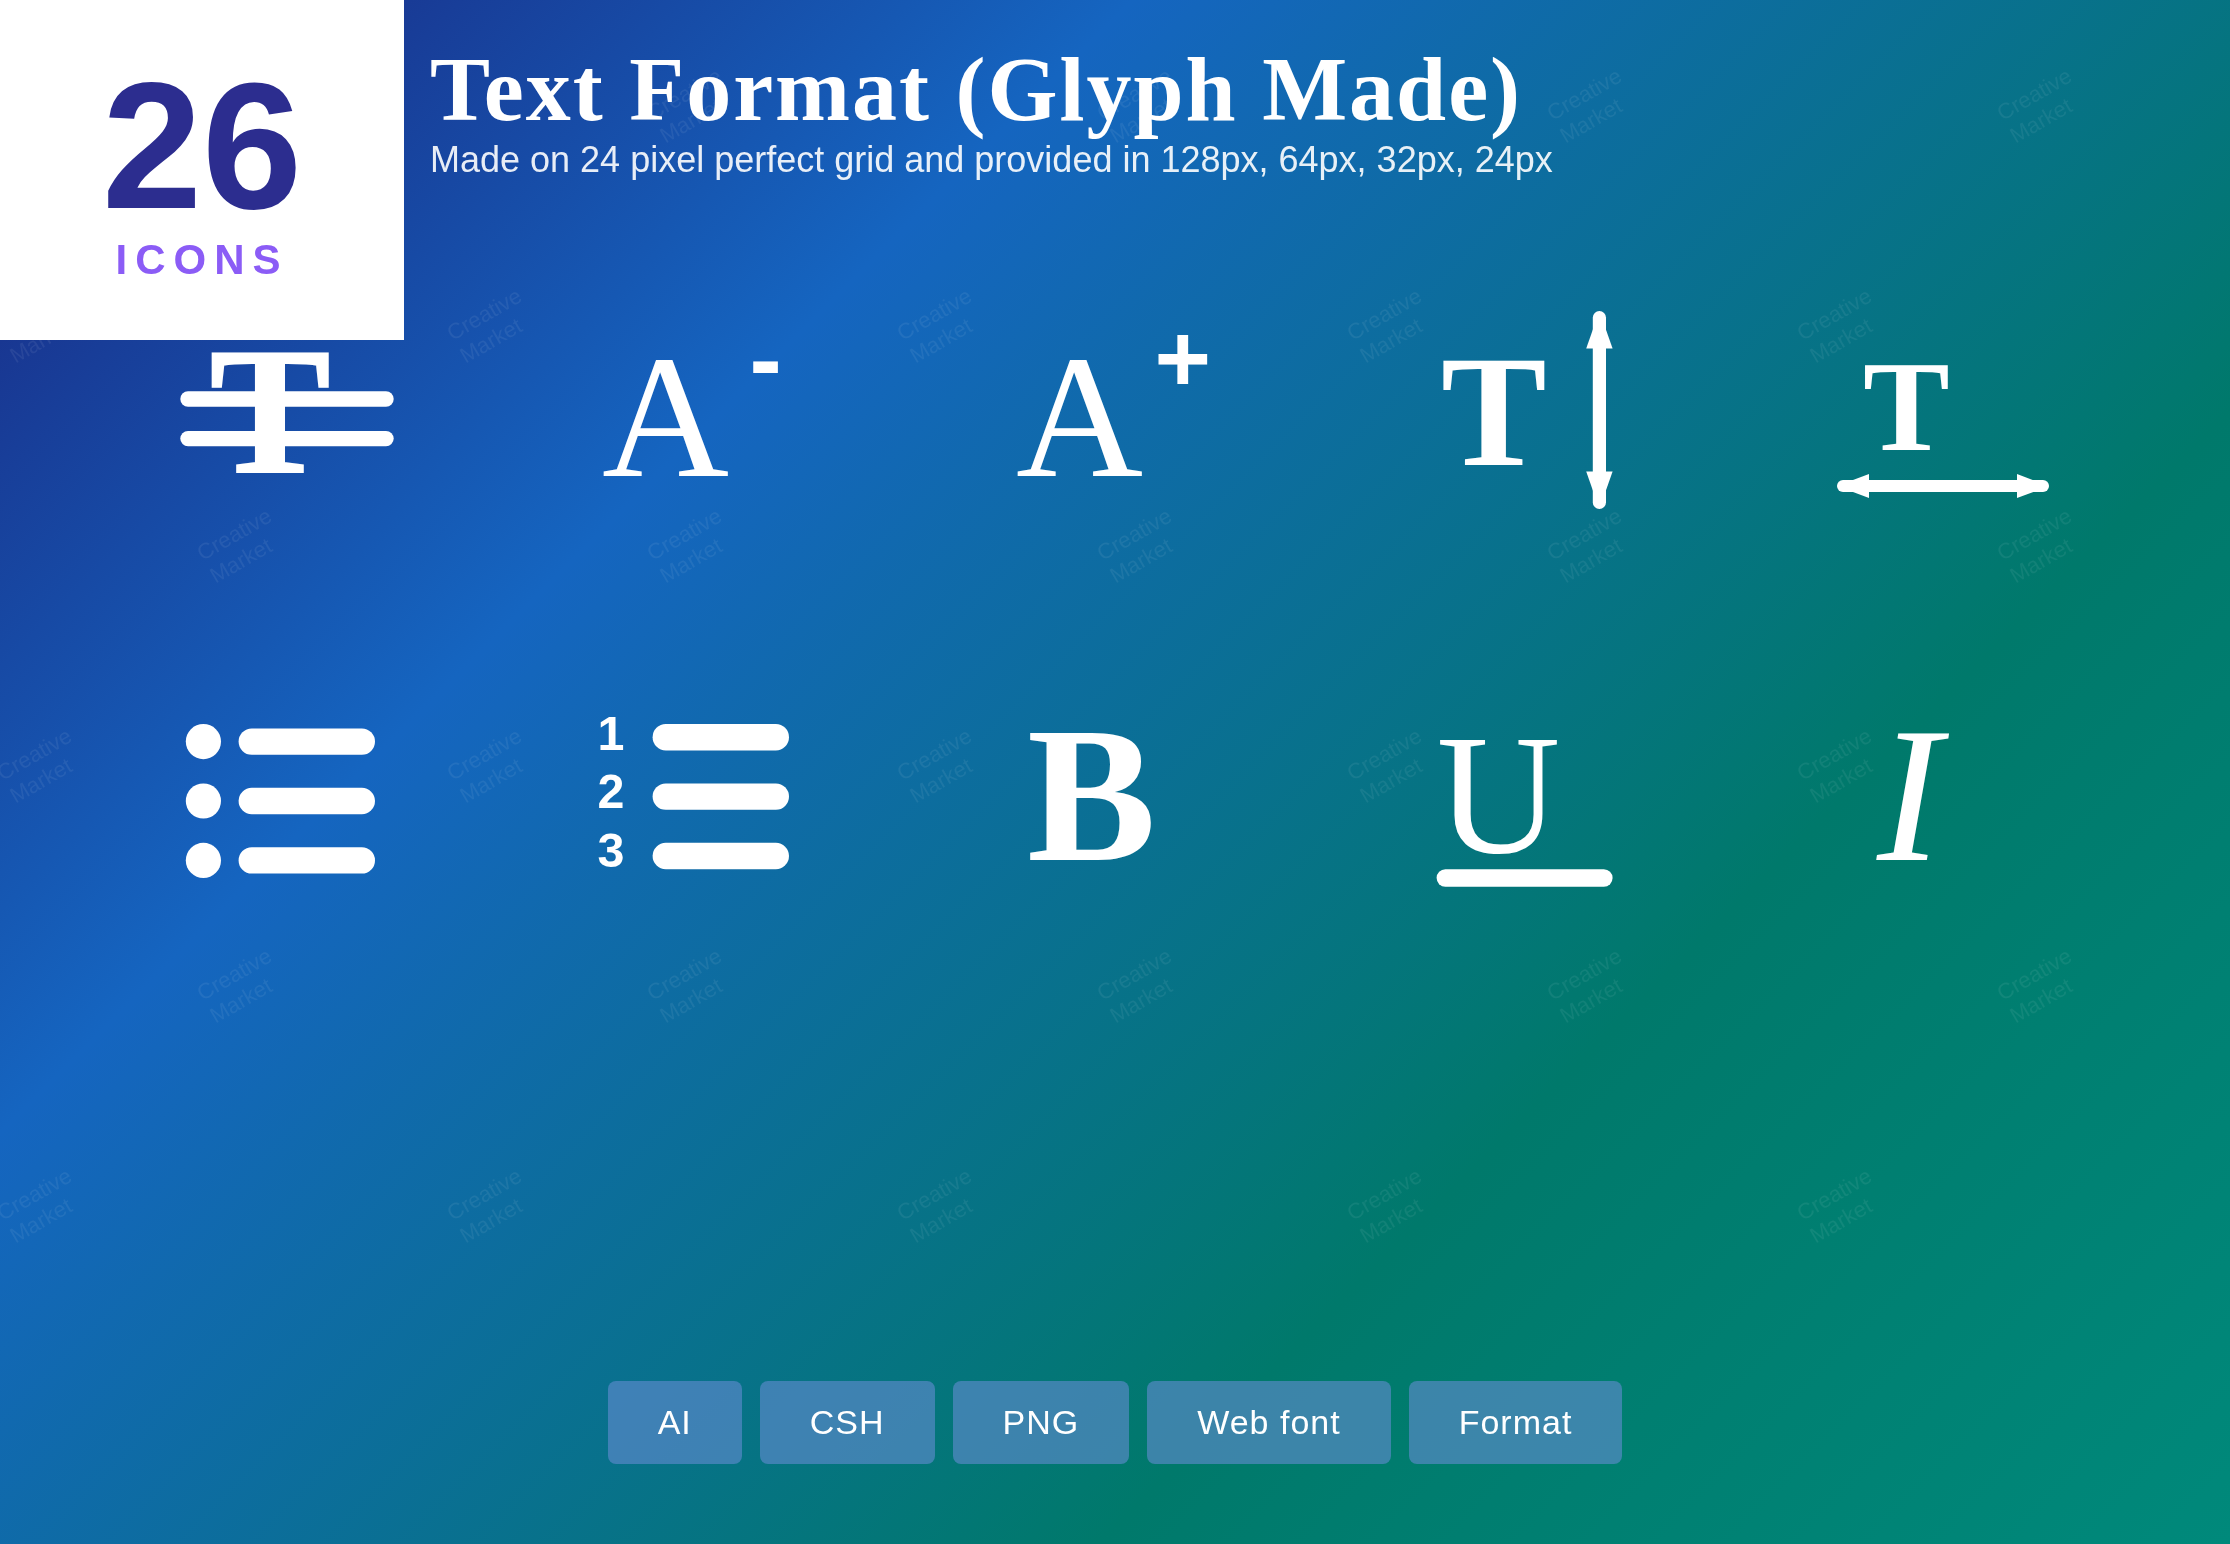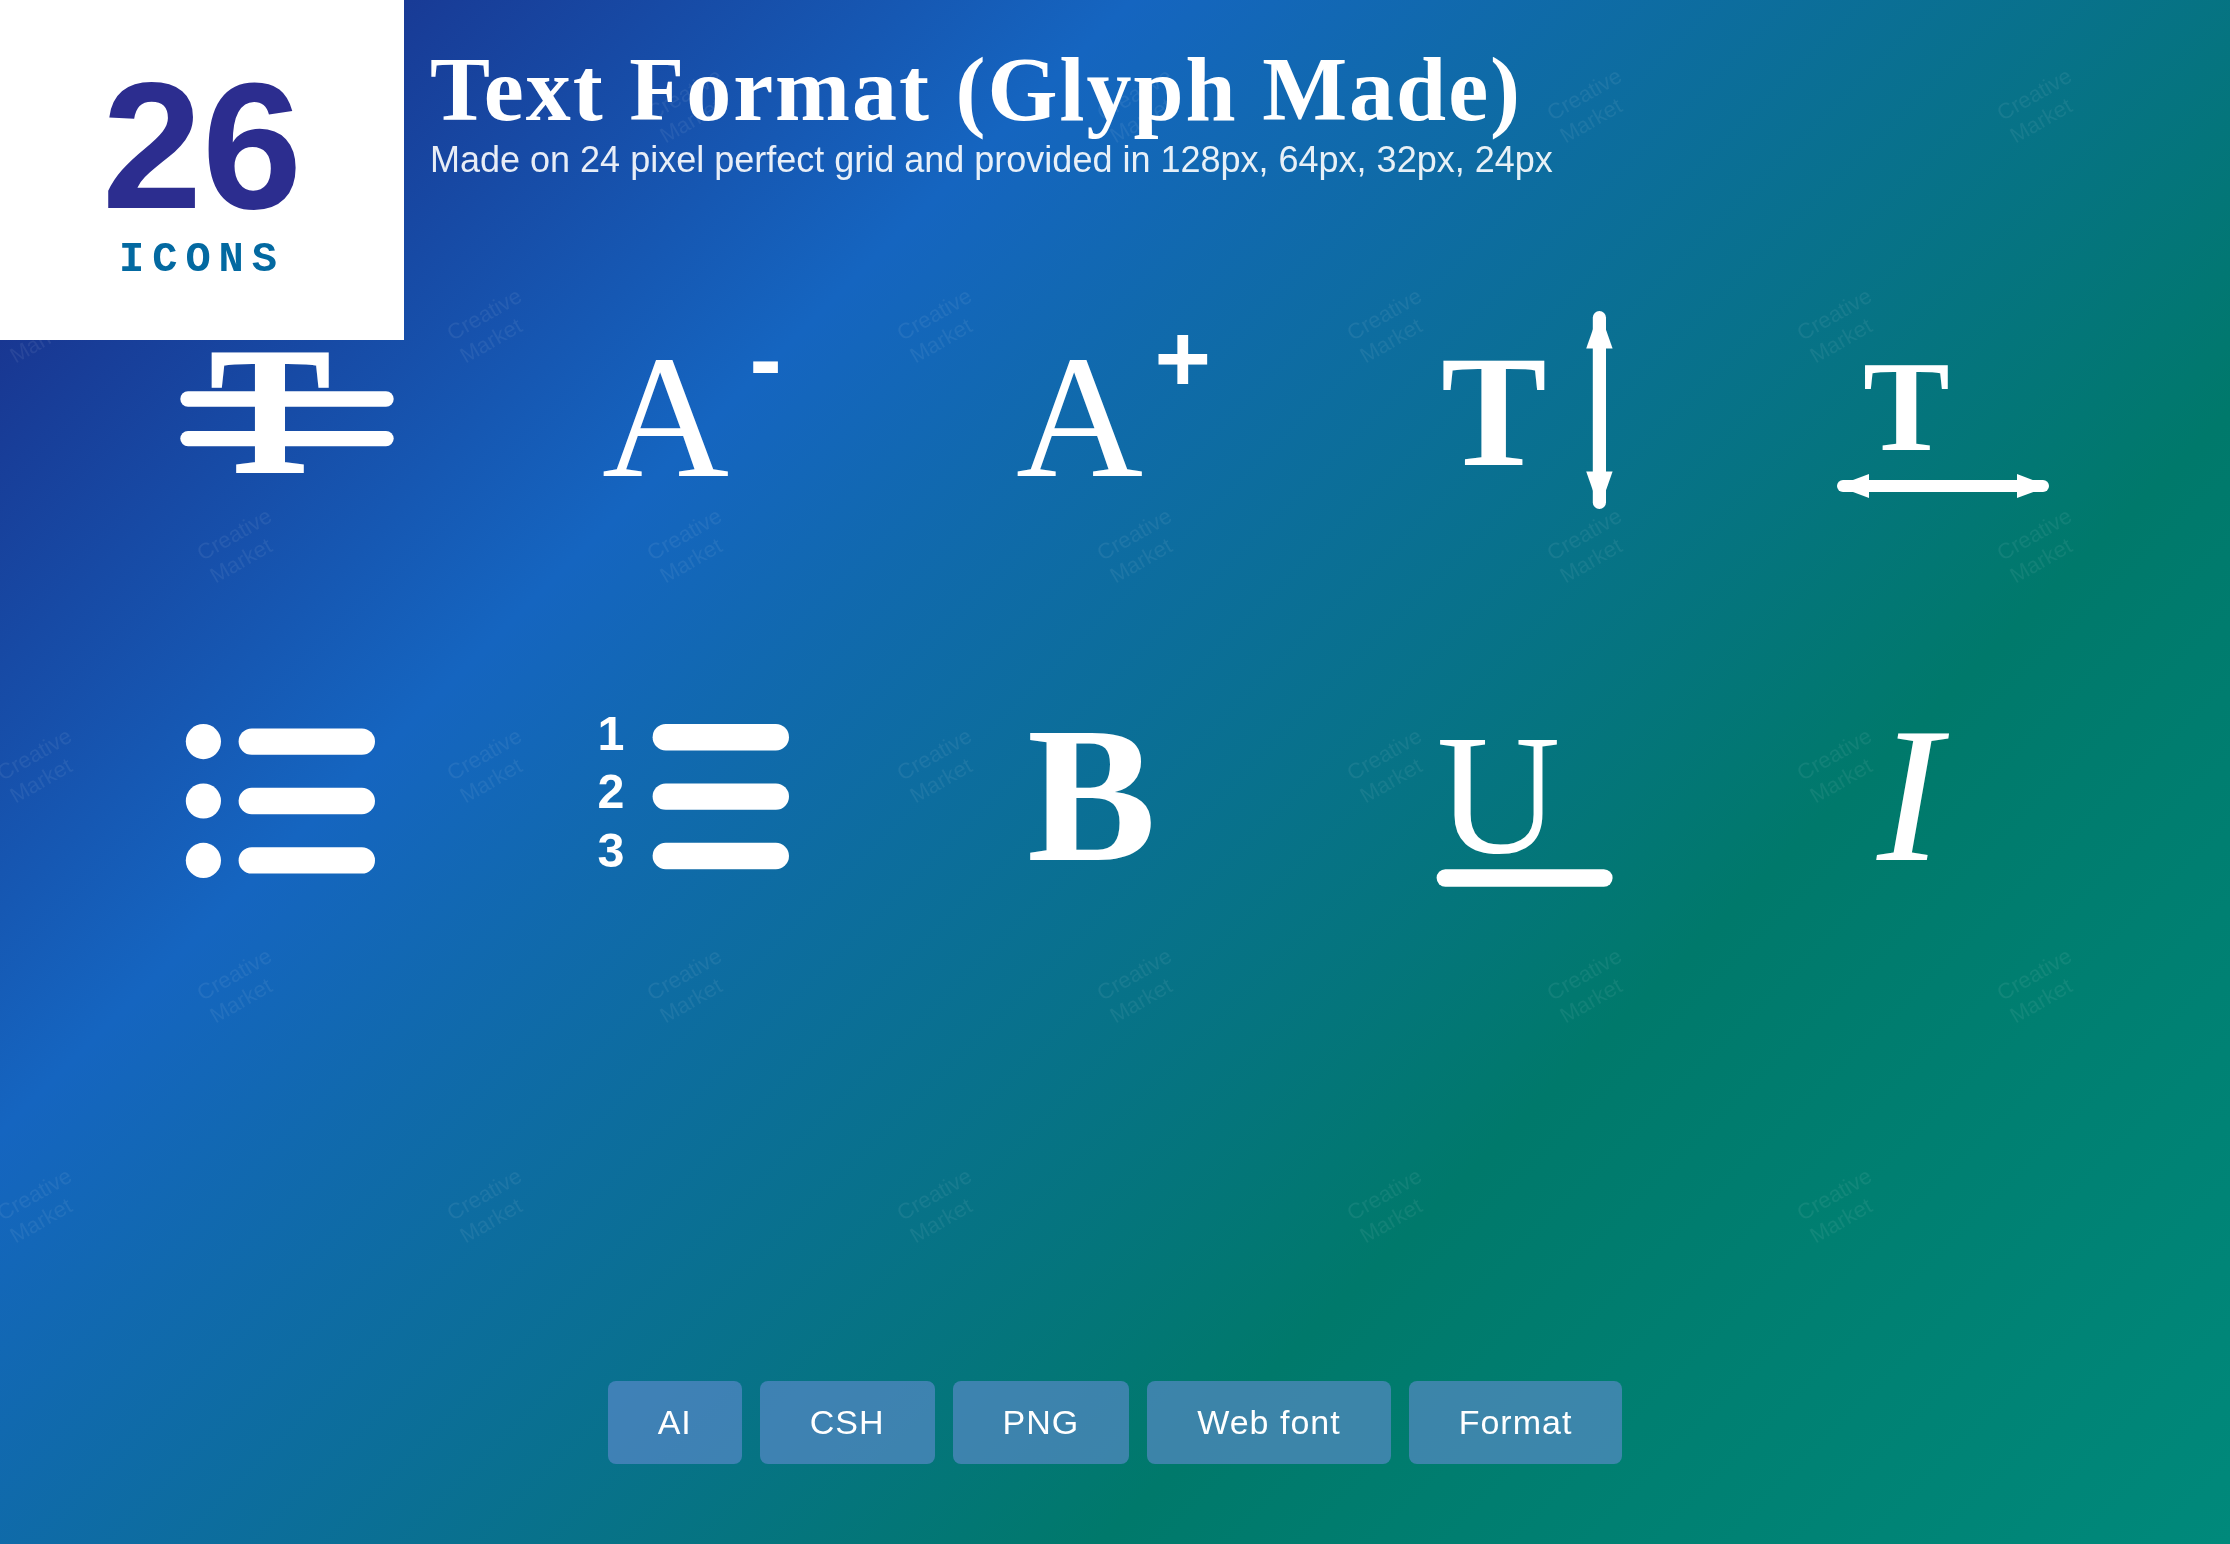--- a/index.html
+++ b/index.html
@@ -55,23 +55,23 @@
       font-size: 180px;
       font-weight: 900;
       color: #2c2d8f;
       line-height: 1;
       font-family: Arial Black, Arial, sans-serif;
     }
 
     .badge-label {
       font-size: 42px;
       font-weight: 700;
-      color: #0369a1;
+      color: #8b5cf6;
       letter-spacing: 8px;
-      font-family: Liberation Mono, monospace;
+      font-family: Liberation Sans, sans-serif;
     }
 
     
     .header {
       position: absolute;
       top: 40px;
       left: 430px;
       z-index: 10;
     }
 

